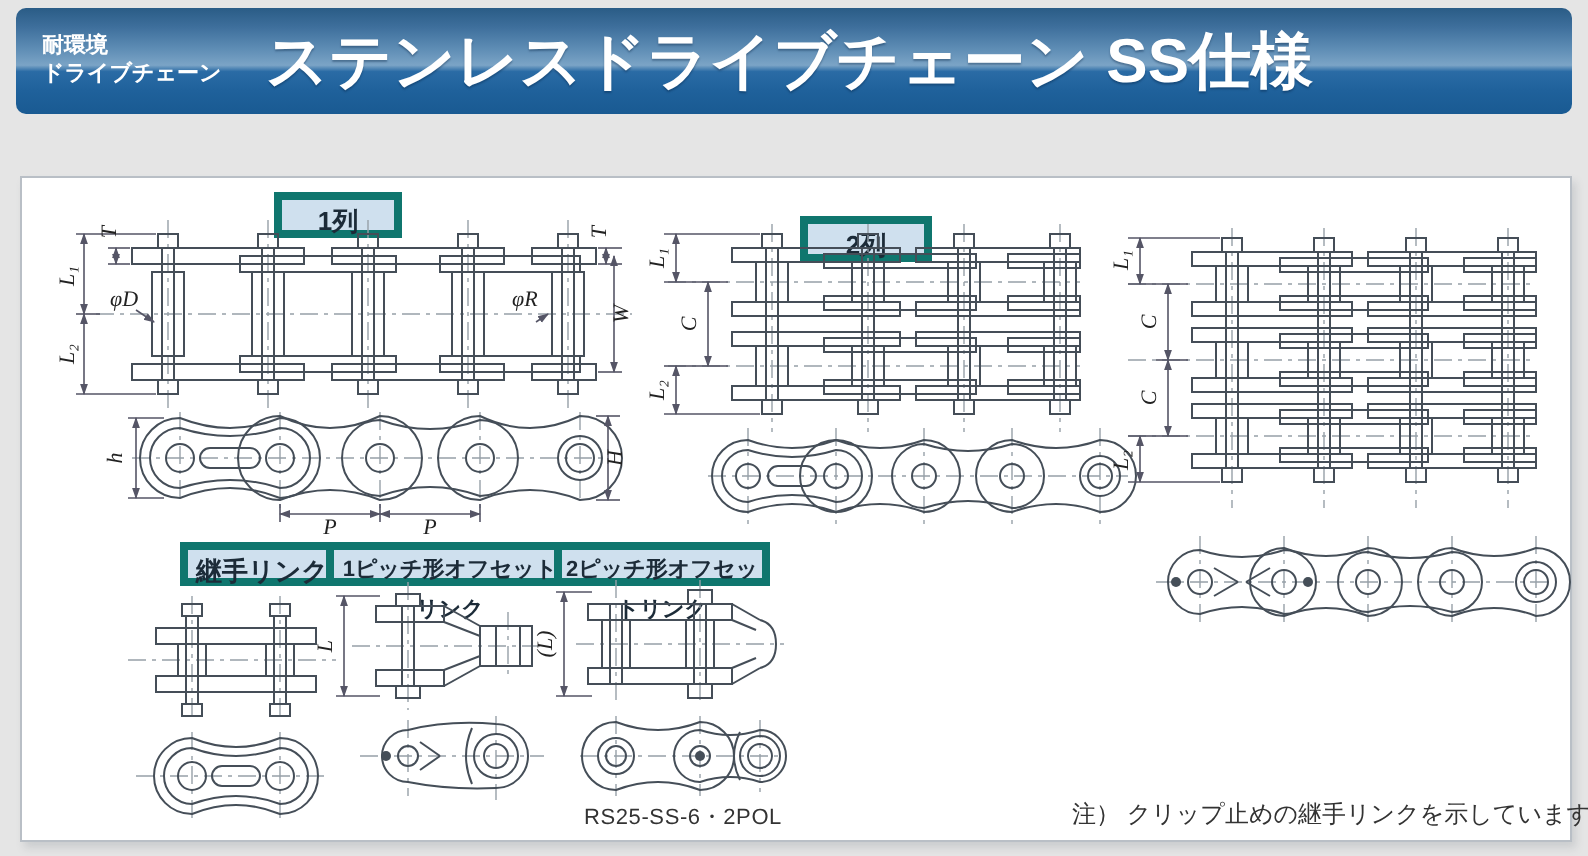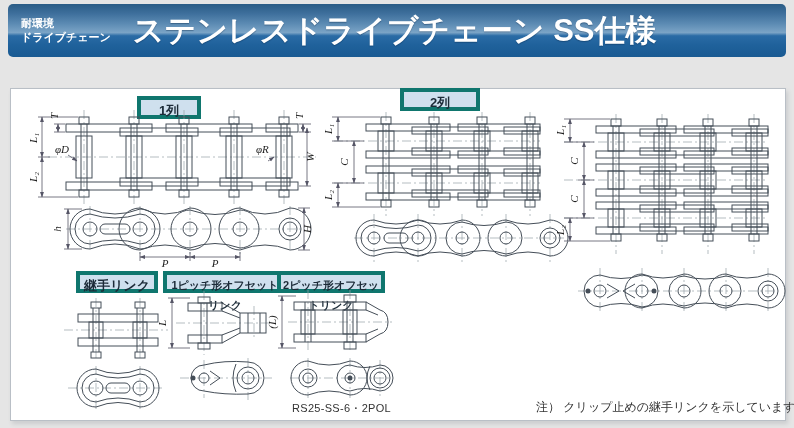--- a/index.html
+++ b/index.html
@@ -36,22 +36,22 @@
     <div class="tagline">
       <div>耐環境</div>
       <div>ドライブチェーン</div>
     </div>
     <div class="hdr-title">ステンレスドライブチェーン SS仕様</div>
   </div>
 
   <div class="frame"></div>
 
   <div class="cap" style="left:137px;top:96px;width:64px;height:23px;">1列</div>
-  <div class="cap" style="left:400px;top:88px;width:80px;height:23px;">2列</div>
-  <div class="cap" style="left:76px;top:271px;width:82px;height:22px;">継手リンク</div>
+  <div class="cap" style="left:400px;top:108px;width:66px;height:23px;">2列</div>
+  <div class="cap" style="left:90px;top:271px;width:82px;height:22px;">継手リンク</div>
   <div class="cap" style="left:163px;top:271px;width:124px;height:22px;font-size:11px;line-height:20px;">1ピッチ形オフセットリンク</div>
   <div class="cap" style="left:277px;top:271px;width:108px;height:22px;font-size:11px;line-height:20px;">2ピッチ形オフセットリンク</div>
 
   <svg style="left:28px;top:108px;" width="288" height="98" viewBox="0 0 288 98">
     <defs>
       <marker id="arr" viewBox="0 0 10 10" refX="9" refY="5" markerWidth="7" markerHeight="7" orient="auto-start-reverse">
         <path d="M0 1.5 L10 5 L0 8.5 Z" fill="#556"></path>
       </marker>
     </defs>
     <g class="cl">

